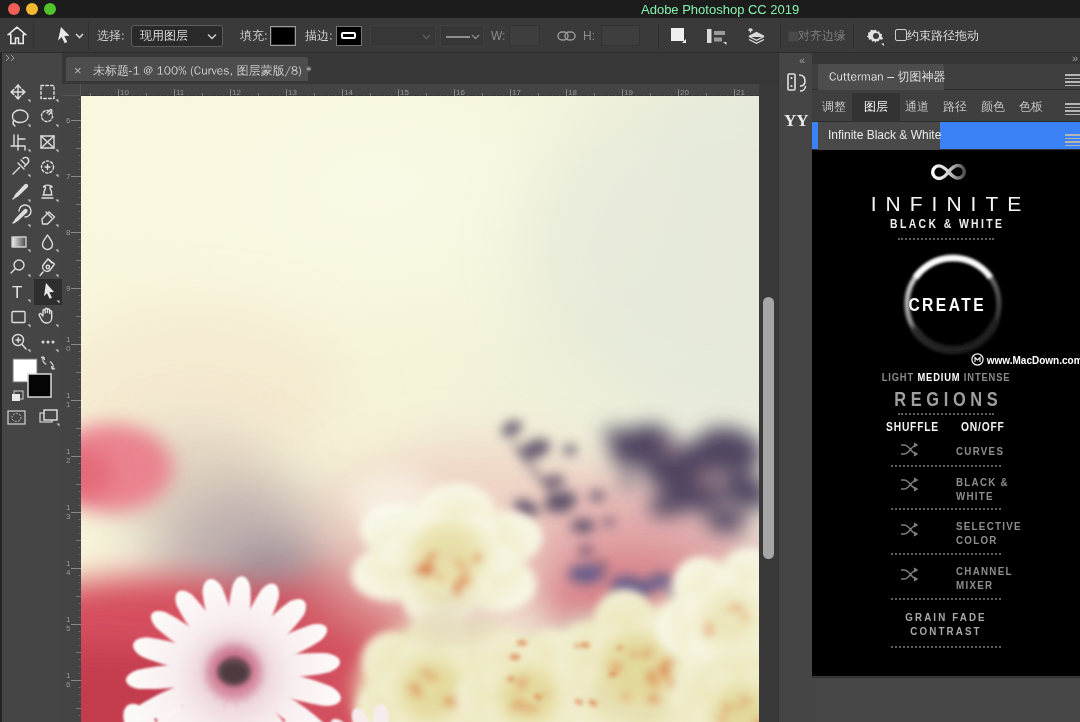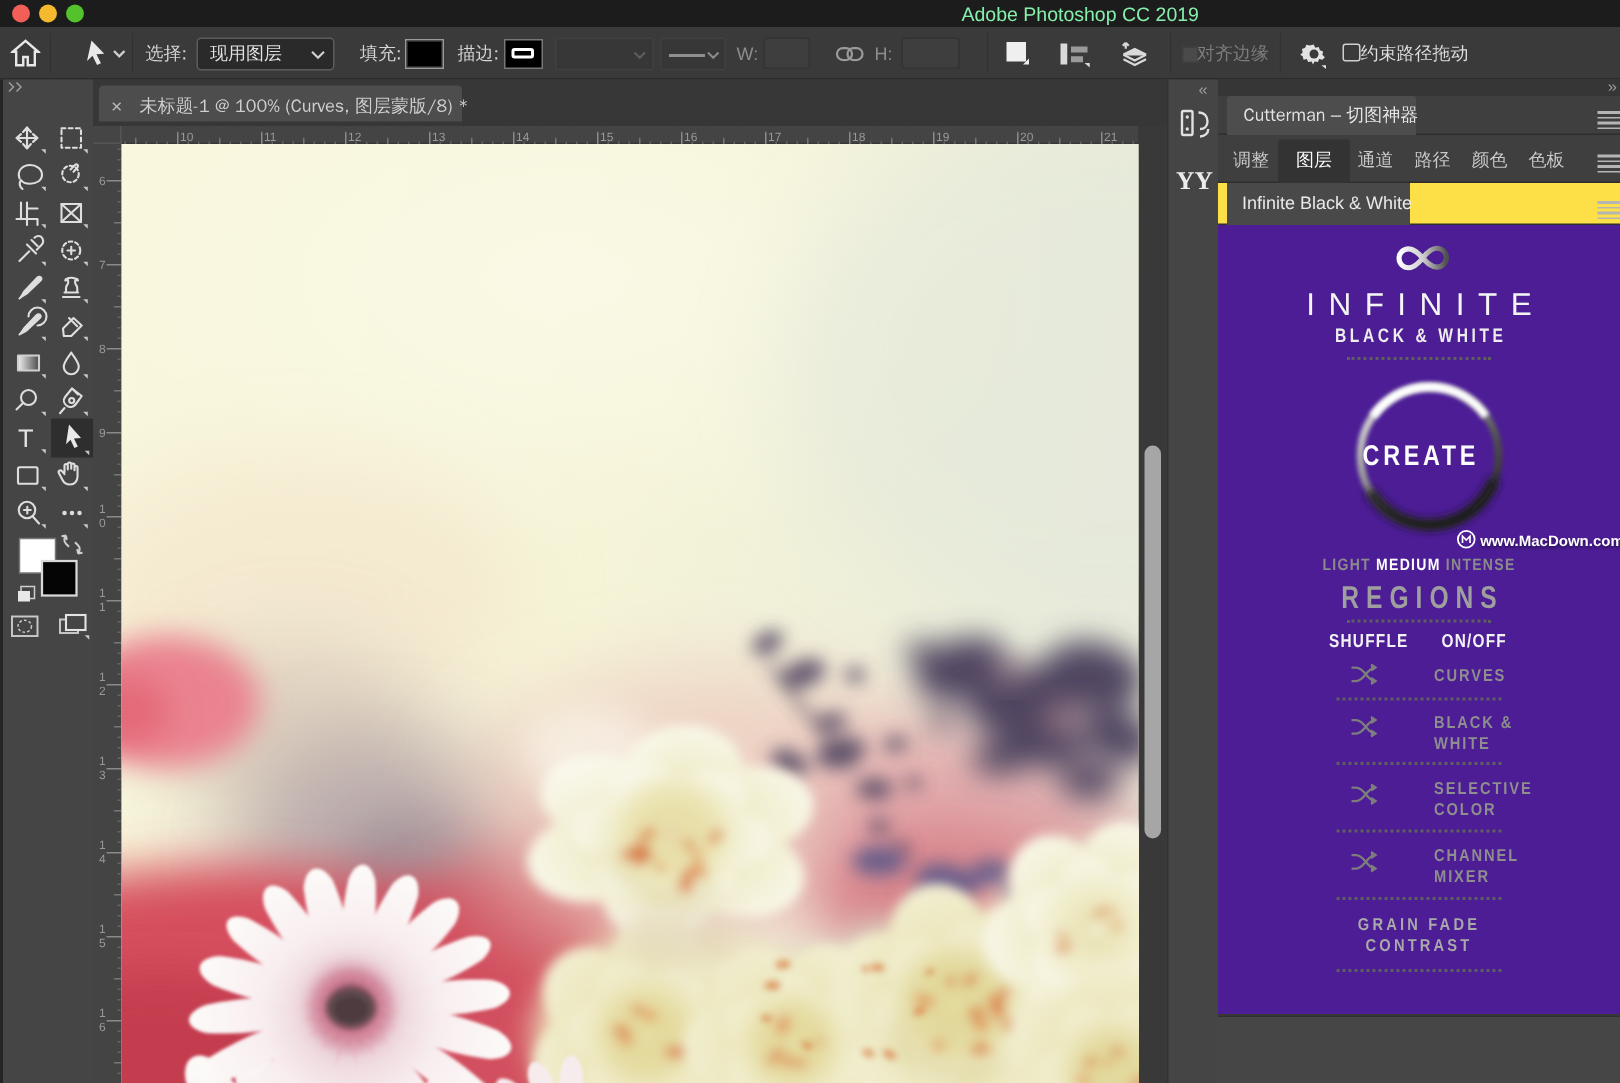--- a/index.html
+++ b/index.html
@@ -17,21 +17,21 @@
 #rcorner{left:62px;top:84px;width:19px;height:12px;background:#454545;border-right:1px solid #555;border-bottom:1px solid #555}
 #canvas{left:81px;top:96px;width:678px;height:626px;background:#f4f2d9}
 #paste{left:759px;top:84px;width:19px;height:638px;background:#393939}
 #scrollthumb{left:763px;top:297px;width:11px;height:262px;background:#a6a6a6;border-radius:6px}
 #rstrip{left:778px;top:53px;width:34px;height:669px;background:#454545;border-left:1px solid #333}
 #panel{left:812px;top:53px;width:268px;height:669px;background:#393939}
 .pbar{left:0;width:268px;background:#3f3f3f}
 .ptab{background:#4d4d4d;color:#e4e4e4;font-size:12px}
 .burger{right:0;width:15px}
 .burger div{height:1.5px;background:#b5b5b5;margin:2px 0 0 0}
-#pbody{left:812px;top:150px;width:268px;height:526px;background:#4c1d95;overflow:hidden}
+#pbody{left:812px;top:150px;width:268px;height:526px;background:#000000;overflow:hidden}
 #pbelow{left:812px;top:677px;width:268px;height:45px;background:#464646;border-top:1px solid #2f2f2f}
 .ctext{width:268px;text-align:center;color:#fff}
 .dots{left:50%;transform:translateX(-50%);border-top:2px dotted #5f5f5f;width:96px}
 .rowlab{font-weight:bold;color:#8e8e8e;font-size:11.5px;letter-spacing:1.5px;line-height:14px;transform:scaleX(.85);transform-origin:0 0}
 </style></head><body>
 
 <div class="ab" id="menubar">
  <div class="ab tl" style="left:8px;background:#f15f56"></div>
  <div class="ab tl" style="left:26px;background:#f5b92e"></div>
  <div class="ab tl" style="left:44px;background:#53c22b"></div>
@@ -319,21 +319,21 @@
   <div class="ab" style="left:207px;top:10px"><svg width="24" height="14" viewBox="0 0 24 14" style="overflow:visible">
           <path fill="#c9c9c9" d="M3.7 11.8Q3.1 11.8 2.8 11.5Q2.4 11.1 2.4 10.5V5.5Q1.7 6.2 0.9 6.8Q0.6 6.4 0.1 6.2Q1.6 5.1 2.8 3.8Q3.8 2.6 4.6 0.8Q5 1.1 5.5 1.3L4.9 2.3H8.9L9 3.1Q8.7 3.2 8.5 3.3L7.4 4.6L10.1 4.6V8.8H9.3V7.9H3.2V10.5Q3.2 10.8 3.4 10.9Q3.5 11.1 3.7 11.1H9.9Q10.2 11.1 10.4 10.9Q10.7 10.8 10.7 10.5L10.9 9.2Q11.3 9.4 11.8 9.4L11.4 11.2Q11.4 11.5 11.1 11.7Q10.9 11.8 10.5 11.8ZM3.2 7.3H5.7V5.3H3.2ZM6.6 7.3H9.3V5.3L6.6 5.3ZM6.3 4.6 7.7 3H4.4Q3.8 3.9 3.2 4.6Z M17.4 6.3V3.5Q17.4 2.6 17.4 1.8Q17.8 1.9 18.3 1.8Q18.3 1.9 18.3 2Q18.9 2.1 20 1.9Q21.1 1.8 21.5 1.6Q21.8 1.4 21.9 1.1Q22.2 1.5 22.6 1.7Q22.3 2 22 2.2Q21.6 2.3 20.7 2.5Q19.8 2.6 18.3 2.7L18.3 4.5H22.3Q22.2 7.1 20.8 9.2Q21.8 10.5 23.6 11.1Q23.1 11.3 23 11.8Q21.4 11.2 20.3 9.8Q19.1 11.2 17.5 12Q17.2 11.6 16.8 11.4Q16.7 11.5 16.6 11.6Q16.3 11.3 15.8 11.3Q16.7 10.4 17.1 9.2Q17.4 7.9 17.4 6.3ZM19.4 5.2Q19.6 7 20.3 8.4Q21.2 6.9 21.4 5.2ZM18.3 5.2V6.3Q18.3 9.4 16.9 11.3Q18.6 10.5 19.8 9Q18.8 7.3 18.7 5.2ZM12.8 10.1Q12.4 9.8 12 9.7Q12.4 9 12.8 8.1Q13.3 7.1 13.7 6Q14 5 14.3 4H13.5Q12.9 4 12.3 4Q12.4 3.6 12.3 3.2Q12.9 3.3 13.5 3.3H14.5V2.6Q14.5 1.7 14.5 0.9Q14.9 0.9 15.3 0.9Q15.2 1.7 15.2 2.6V3.3L16.6 3.2Q16.6 3.6 16.6 4L15.2 4V5.4L15.5 5.2Q16.2 6.2 16.8 7.5L16.1 7.9Q15.8 7.3 15.5 6.8L15.2 6.2V10.4Q15.2 11.3 15.3 12.2Q14.9 12.1 14.5 12.2Q14.5 11.3 14.5 10.4V6Q13.7 8.4 12.8 10.1Z"></path>
         </svg></div>
   <div class="ab burger" style="top:11px">
         <div></div>
         <div></div>
         <div></div>
         <div></div>
       </div>
  </div>
- <div class="ab pbar" style="top:69px;height:28px;background:#fde047;border-bottom:1px solid #303030">
+ <div class="ab pbar" style="top:69px;height:28px;background:#3b82f6;border-bottom:1px solid #303030">
   <div class="ab ptab" style="left:6px;top:0;width:122px;height:28px;background:#494949">
     <div class="ab" style="left:10px;top:6px;font-size:12px;color:#e9e9e9;white-space:nowrap">Infinite Black &amp; White</div>
   </div>
   <div class="ab burger" style="top:10px">
         <div></div>
         <div></div>
         <div></div>
         <div></div>
       </div>
  </div>

